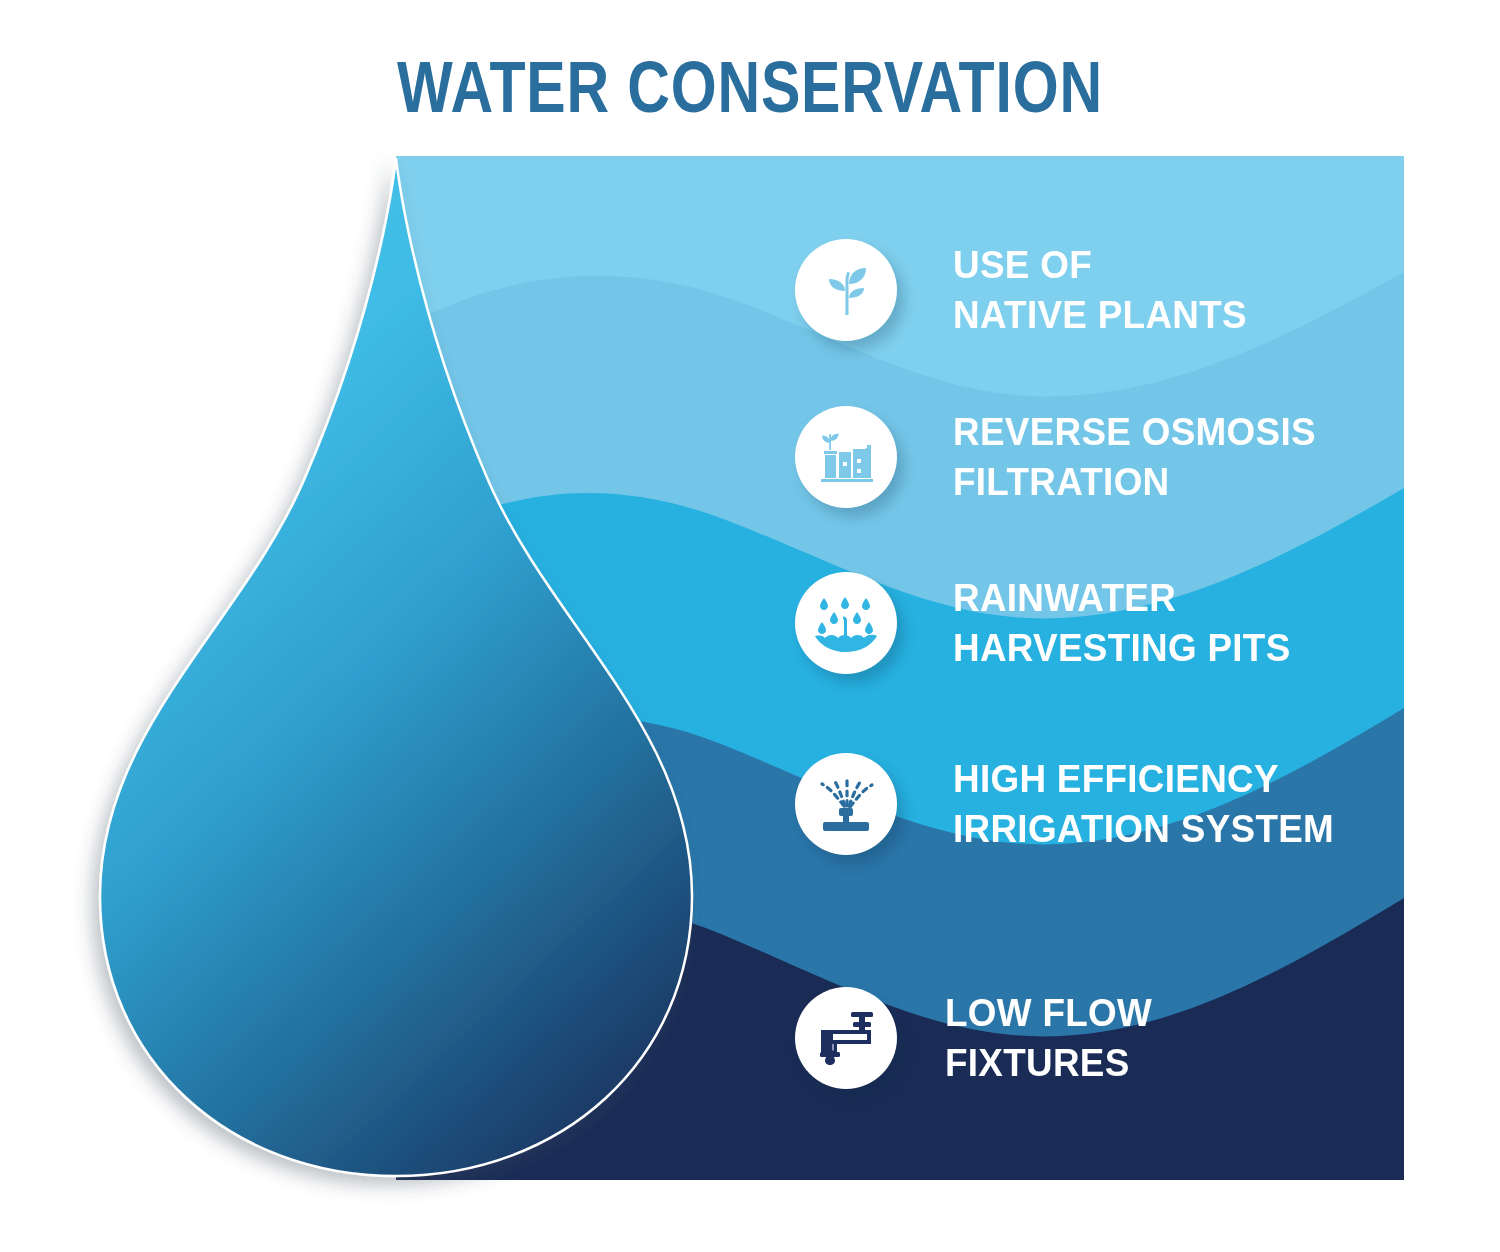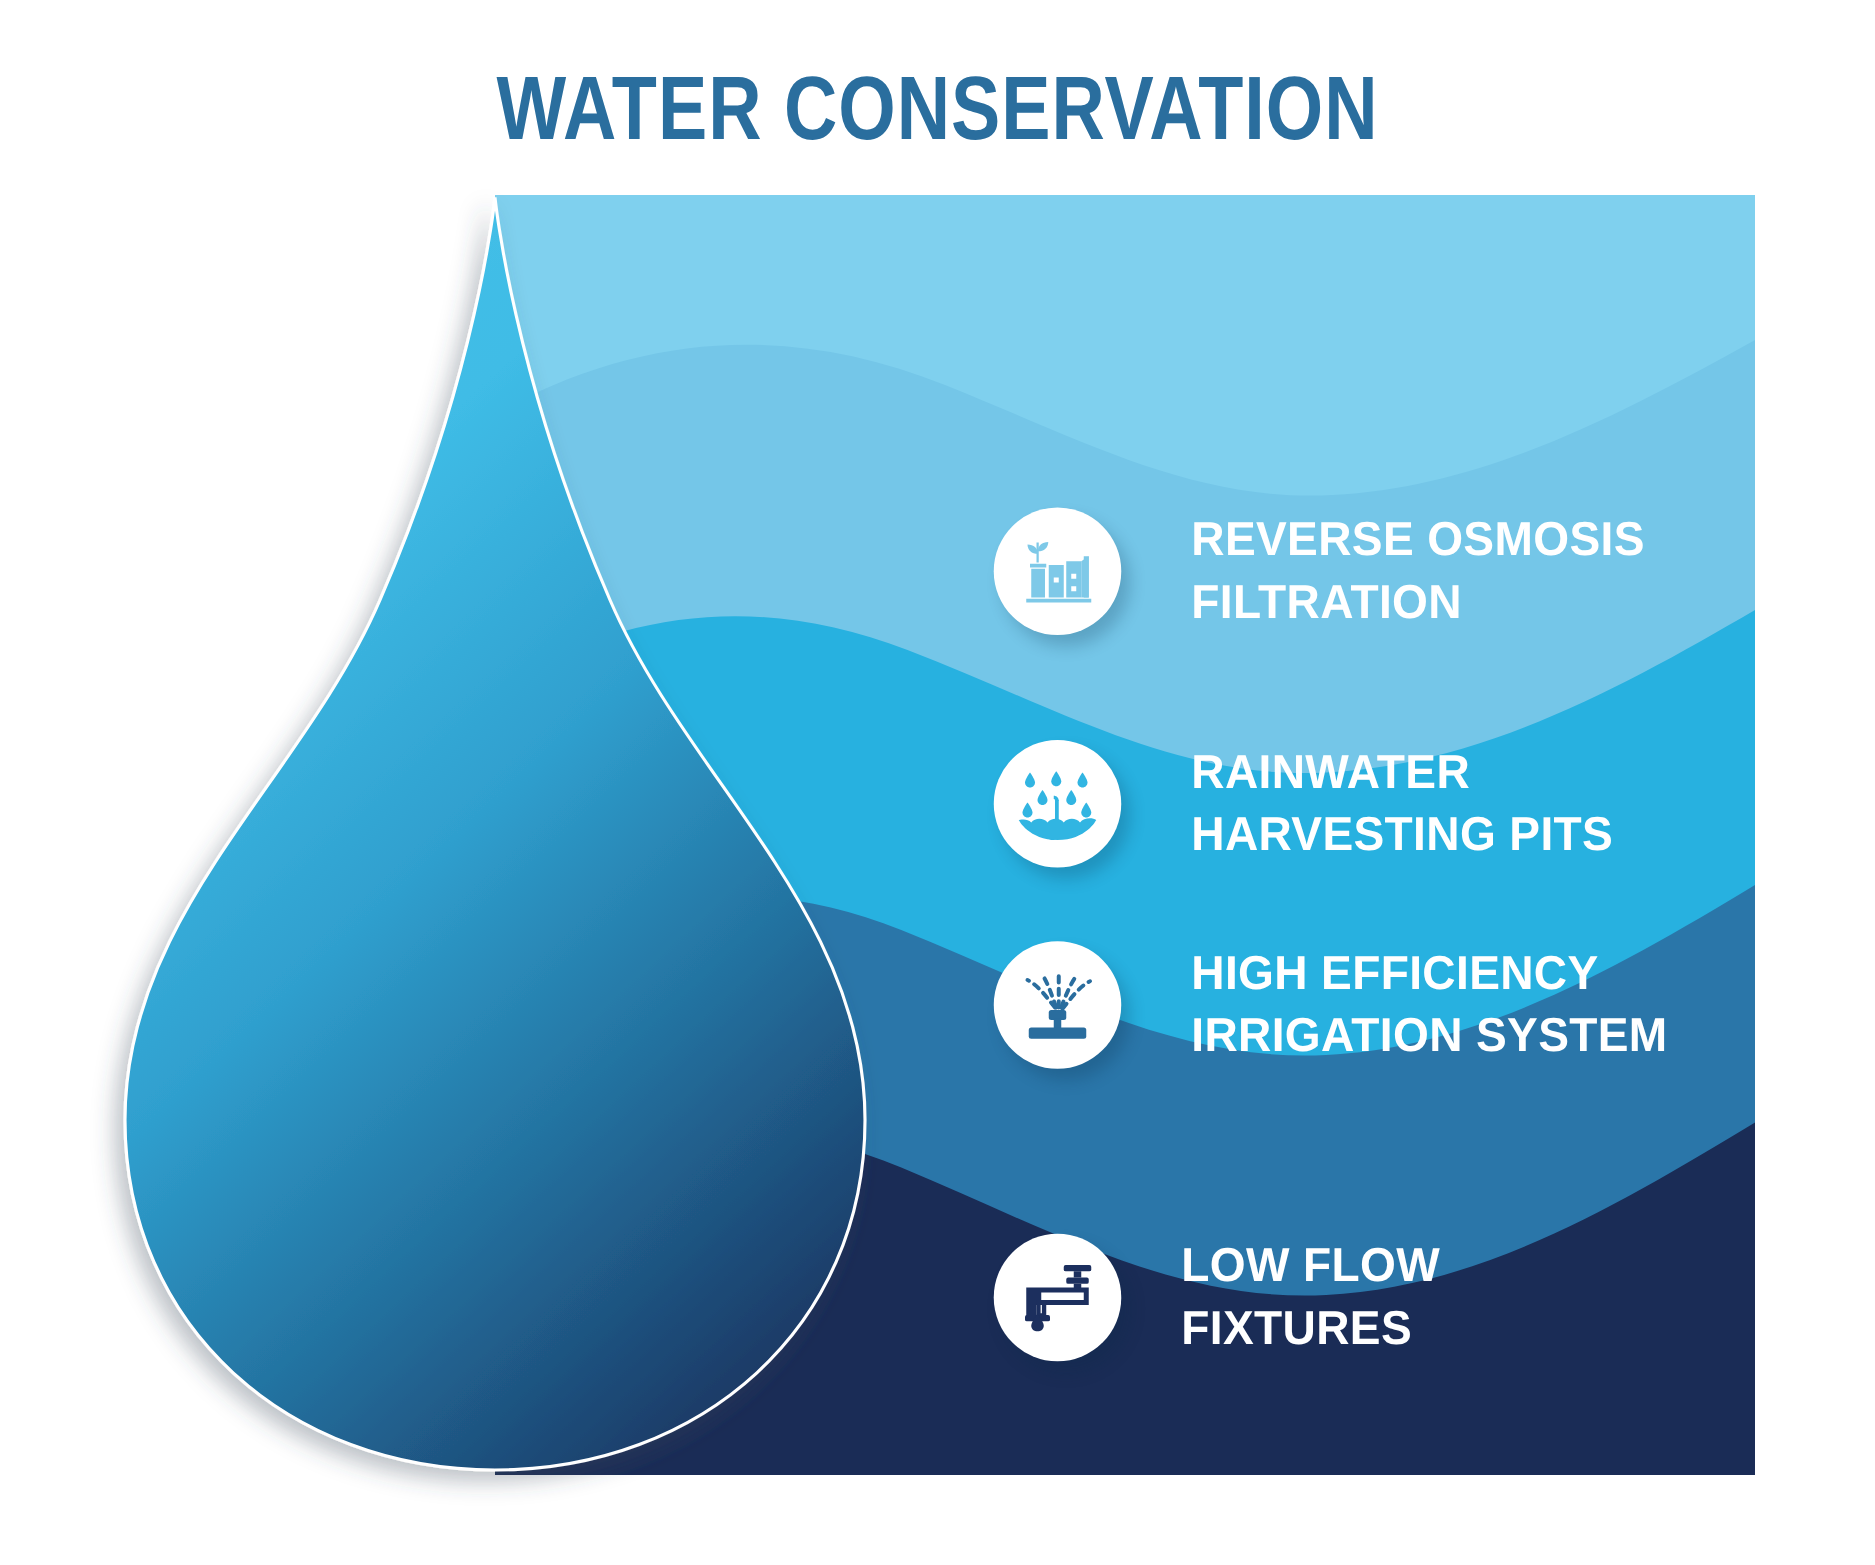--- a/index.html
+++ b/index.html
@@ -135,20 +135,34 @@
                C338,8 352,150 430,330
                C492,474 634,580 634,746
                C634,912 502,1026 338,1026
                C174,1026 42,912 42,746
                C42,580 184,474 246,330
                C324,150 338,8 338,8 Z"></path>
     </svg>
   </div>
 
 
+  <div class="feature" style="left:795px; top:239px;">
+    <div class="f-icon">
+      <svg width="60" height="60" viewBox="0 0 60 60">
+        <g fill="#7ec9e8">
+          <path d="M29.5,55 L29.5,22 C29.5,18 30,14.5 31.5,11.5 L34,13 C32.6,15.8 32.5,19 32.5,22 L32.5,55 Z"></path>
+          <path d="M33,24 C33,14 40,8 50,8 C50,18 43,24 33,24 Z"></path>
+          <path d="M29,31 C29,24 23,19 13,19 C13,26 19,31 29,31 Z"></path>
+          <path d="M33,38 C33,32 39,28 48,28 C48,34 42,38 33,38 Z"></path>
+        </g>
+      </svg>
+    </div>
+    <div class="f-label">USE OF
+NATIVE PLANTS</div>
+  </div>
 
   <div class="feature" style="left:795px; top:406px;">
     <div class="f-icon">
       <svg width="62" height="62" viewBox="0 0 62 62">
         <g fill="#7ec9e8">
 
           <path d="M14.2,8 L16,8 L16,24 L14.2,24 Z"></path>
           <path d="M15.3,17 C15.3,12.5 12,9.5 7,9.5 C7,14 10.3,17 15.3,17 Z"></path>
           <path d="M15.3,15 C15.3,10.5 18.6,7.5 23.6,7.5 C23.6,12 20.3,15 15.3,15 Z"></path>
 
@@ -164,21 +178,21 @@
           <rect x="28" y="36" width="4" height="4"></rect>
           <rect x="42" y="33" width="4" height="4"></rect>
           <rect x="42" y="43" width="4" height="4"></rect>
         </g>
       </svg>
     </div>
     <div class="f-label">REVERSE OSMOSIS
 FILTRATION</div>
   </div>
 
-  <div class="feature" style="left:795px; top:592px;justify-content:flex-end;">
+  <div class="feature" style="left:795px; top:572px;justify-content:flex-end;">
     <div class="f-icon">
       <svg width="64" height="62" viewBox="0 0 64 62">
         <g fill="#31b5e2">
 
           <path d="M10,6 C10,6 14,11.5 14,14 C14,16.3 12.2,18 10,18 C7.8,18 6,16.3 6,14 C6,11.5 10,6 10,6 Z"></path>
           <path d="M31,5 C31,5 35,10.5 35,13 C35,15.3 33.2,17 31,17 C28.8,17 27,15.3 27,13 C27,10.5 31,5 31,5 Z"></path>
           <path d="M52,6 C52,6 56,11.5 56,14 C56,16.3 54.2,18 52,18 C49.8,18 48,16.3 48,14 C48,11.5 52,6 52,6 Z"></path>
           <path d="M20,20 C20,20 24,25.5 24,28 C24,30.3 22.2,32 20,32 C17.8,32 16,30.3 16,28 C16,25.5 20,20 20,20 Z"></path>
           <path d="M43,20 C43,20 47,25.5 47,28 C47,30.3 45.2,32 43,32 C40.8,32 39,30.3 39,28 C39,25.5 43,20 43,20 Z"></path>
           <path d="M8,30 C8,30 12,35.5 12,38 C12,40.3 10.2,42 8,42 C5.8,42 4,40.3 4,38 C4,35.5 8,30 8,30 Z"></path>

